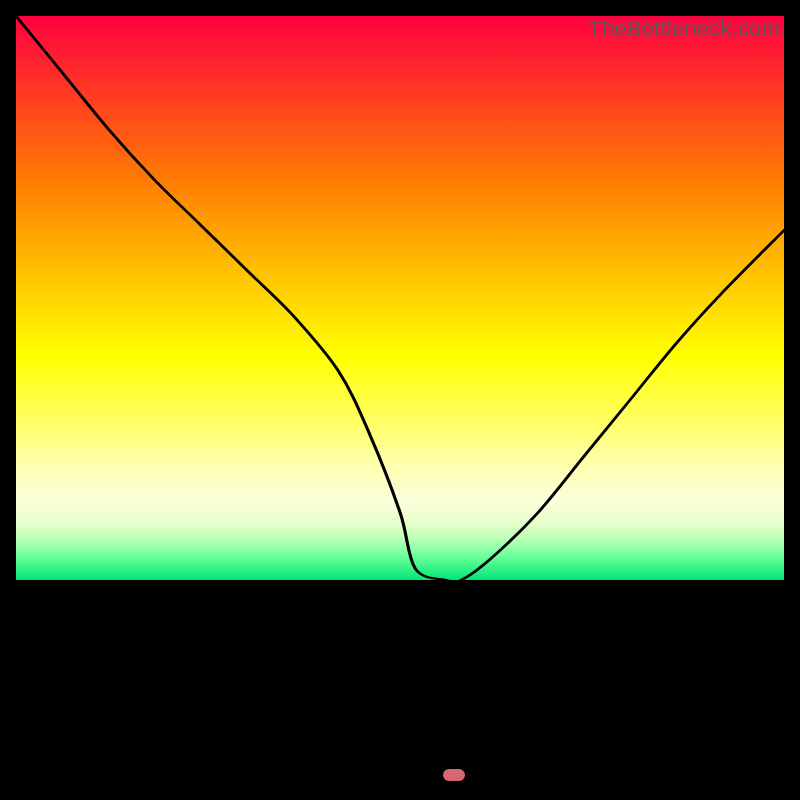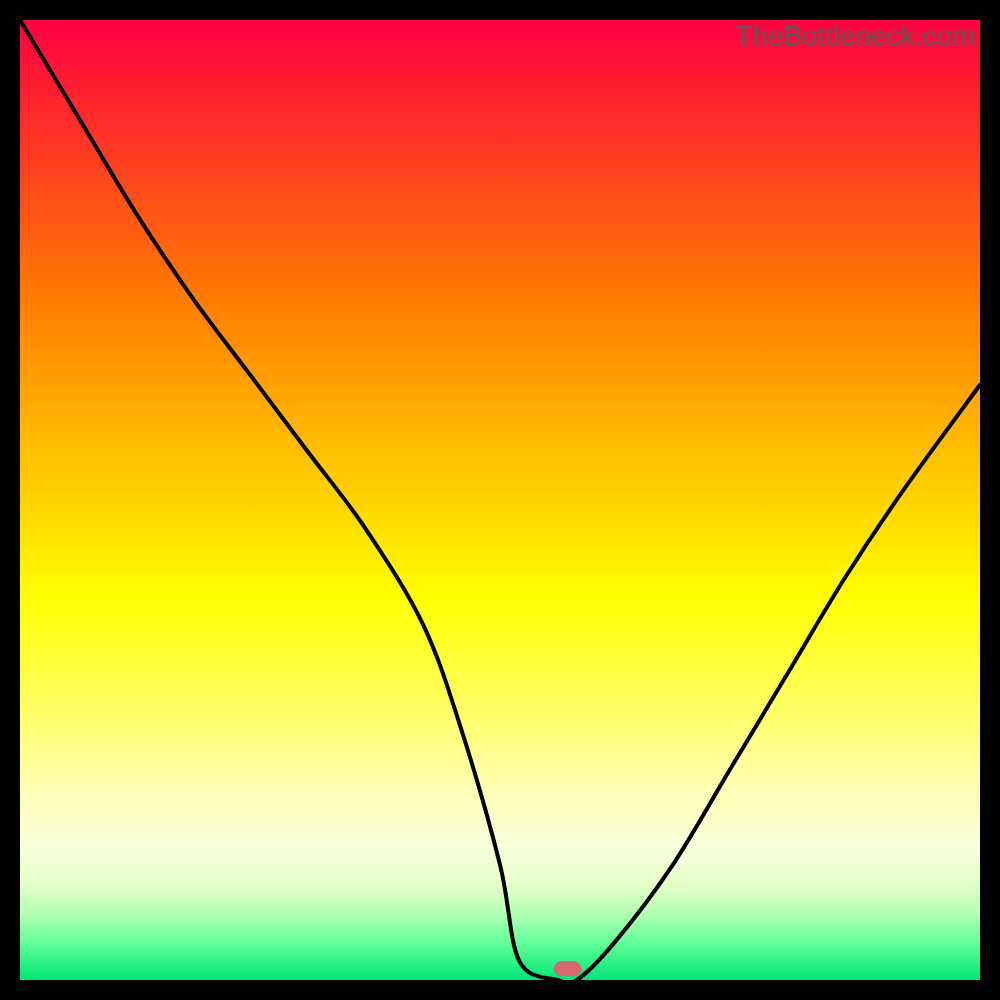--- a/index.html
+++ b/index.html
@@ -8,21 +8,21 @@
     position: relative;
     width: 800px;
     height: 800px;
     background: #000000;
   }
   .plot-area {
     position: absolute;
     left: 16px;
     top: 16px;
     width: 768px;
-    height: 768px;
+    height: 564px;
     background: linear-gradient(to bottom,
       #ff0040 0%,
       #ff1a33 6%,
       #ff3326 12%,
       #ff4d1a 18%,
       #ff660d 24%,
       #ff8000 30%,
       #ff9900 36%,
       #ffb300 42%,
       #ffcc00 48%,

